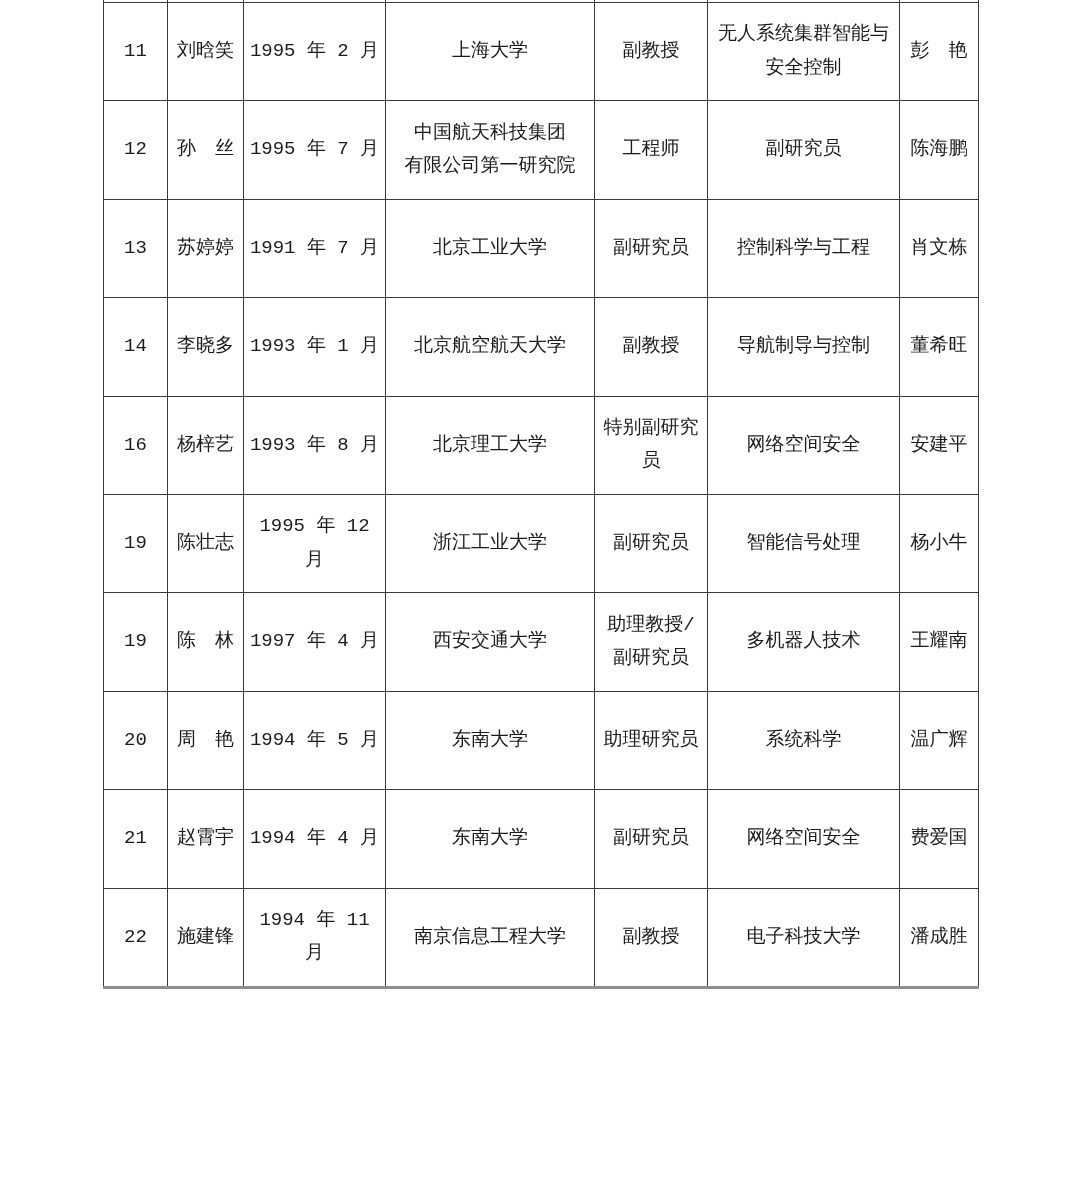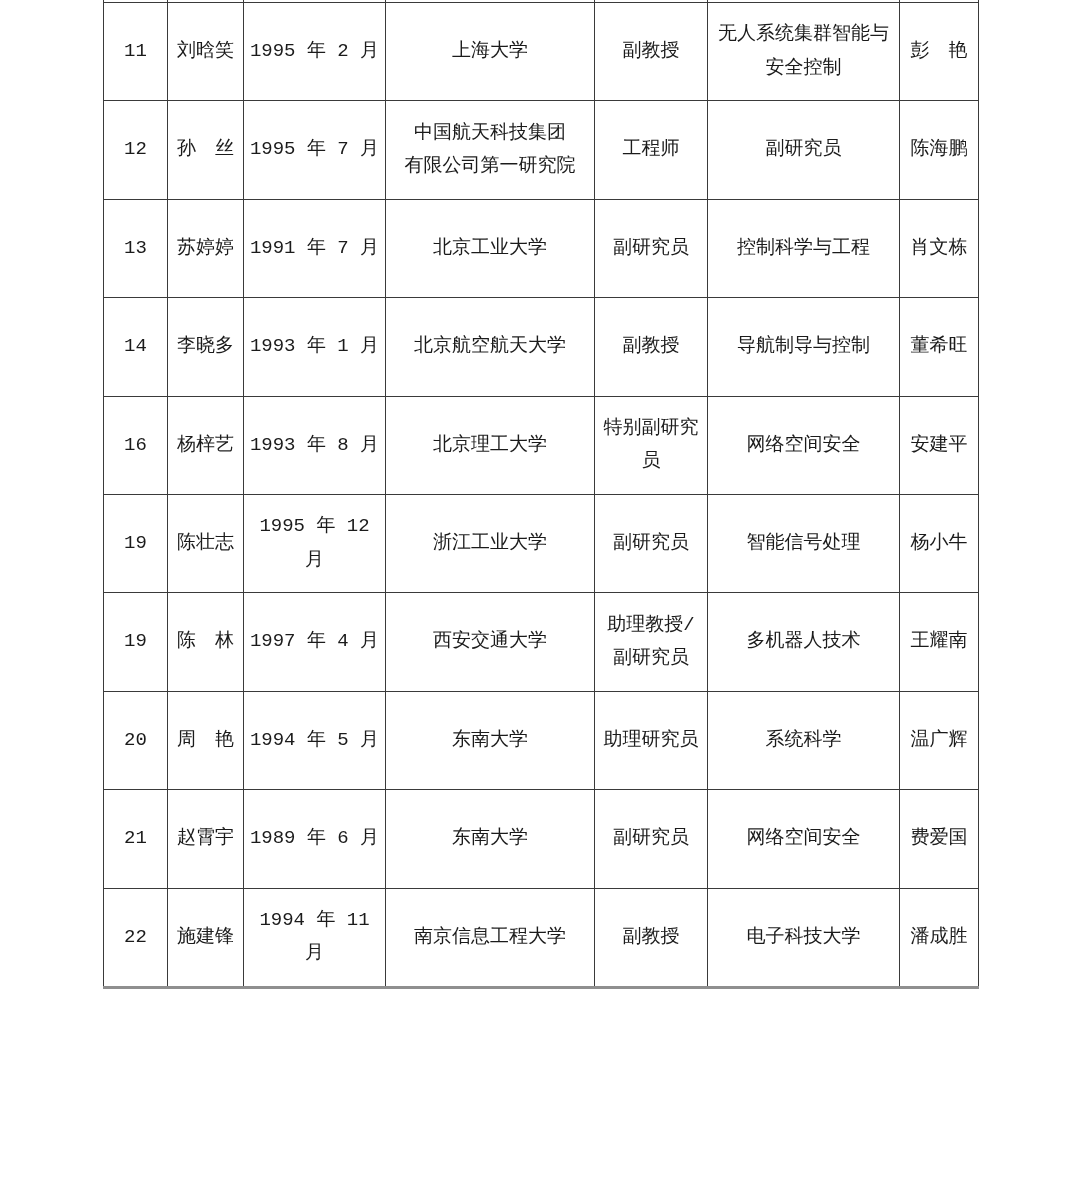--- a/index.html
+++ b/index.html
@@ -138,21 +138,21 @@
             <td>周　艳</td>
             <td>1994 年 5 月</td>
             <td>东南大学</td>
             <td>助理研究员</td>
             <td>系统科学</td>
             <td>温广辉</td>
           </tr>
           <tr>
             <td>21</td>
             <td>赵霄宇</td>
-            <td>1989 年 6 月</td>
+            <td>1994 年 4 月</td>
             <td>东南大学</td>
             <td>副研究员</td>
             <td>网络空间安全</td>
             <td>费爱国</td>
           </tr>
           <tr>
             <td>22</td>
             <td>施建锋</td>
             <td>1994 年 11 月</td>
             <td>南京信息工程大学</td>

